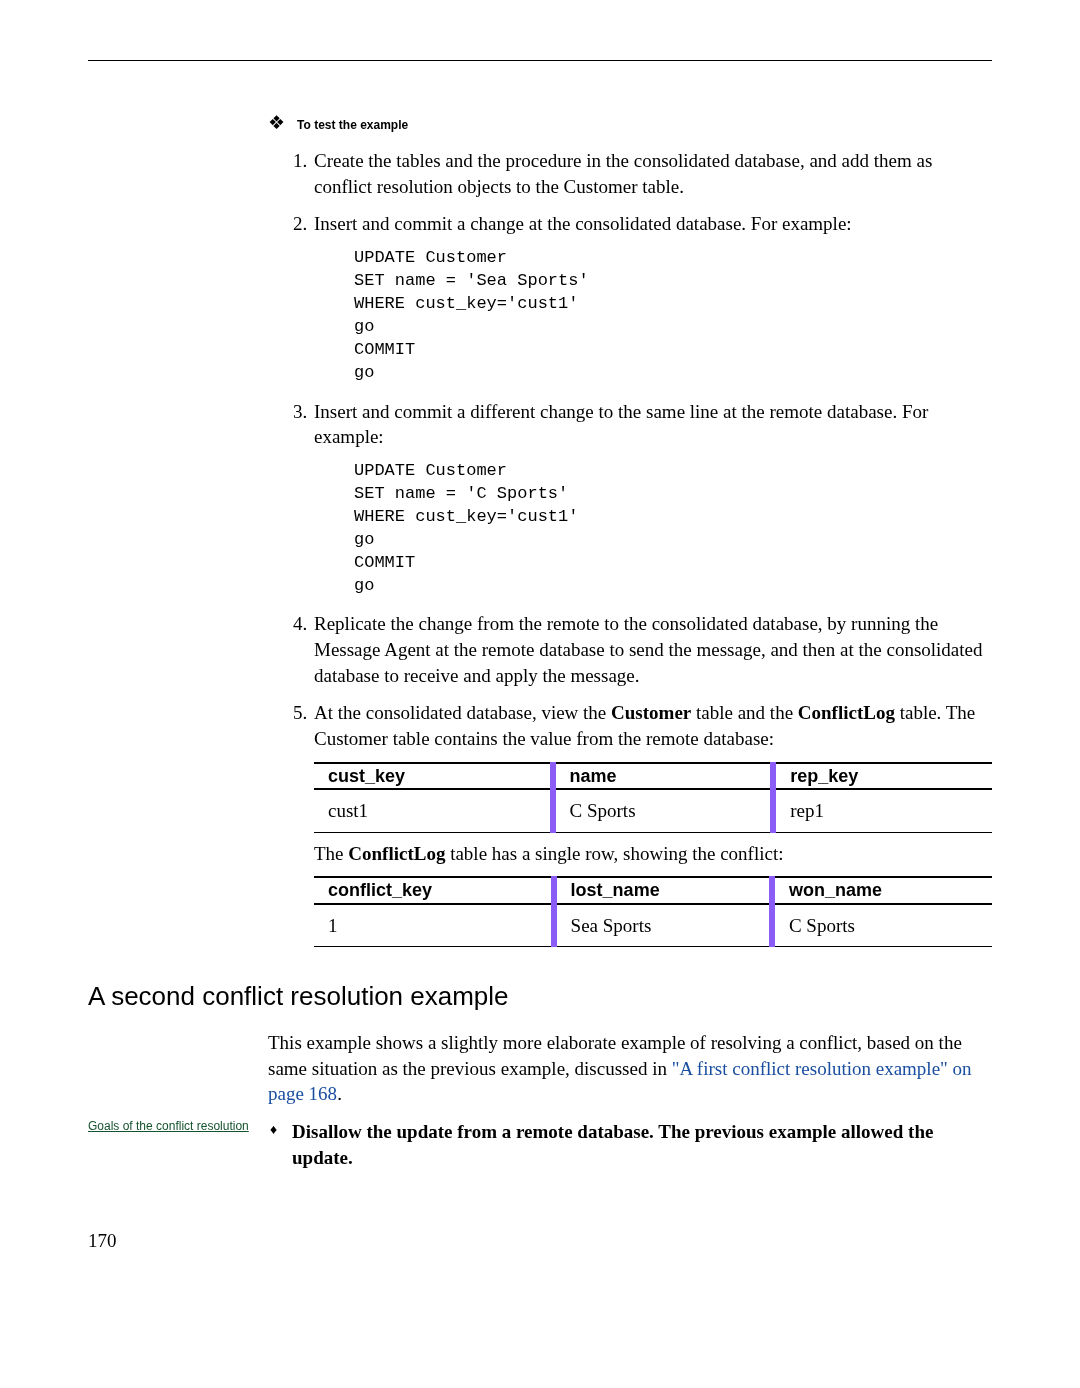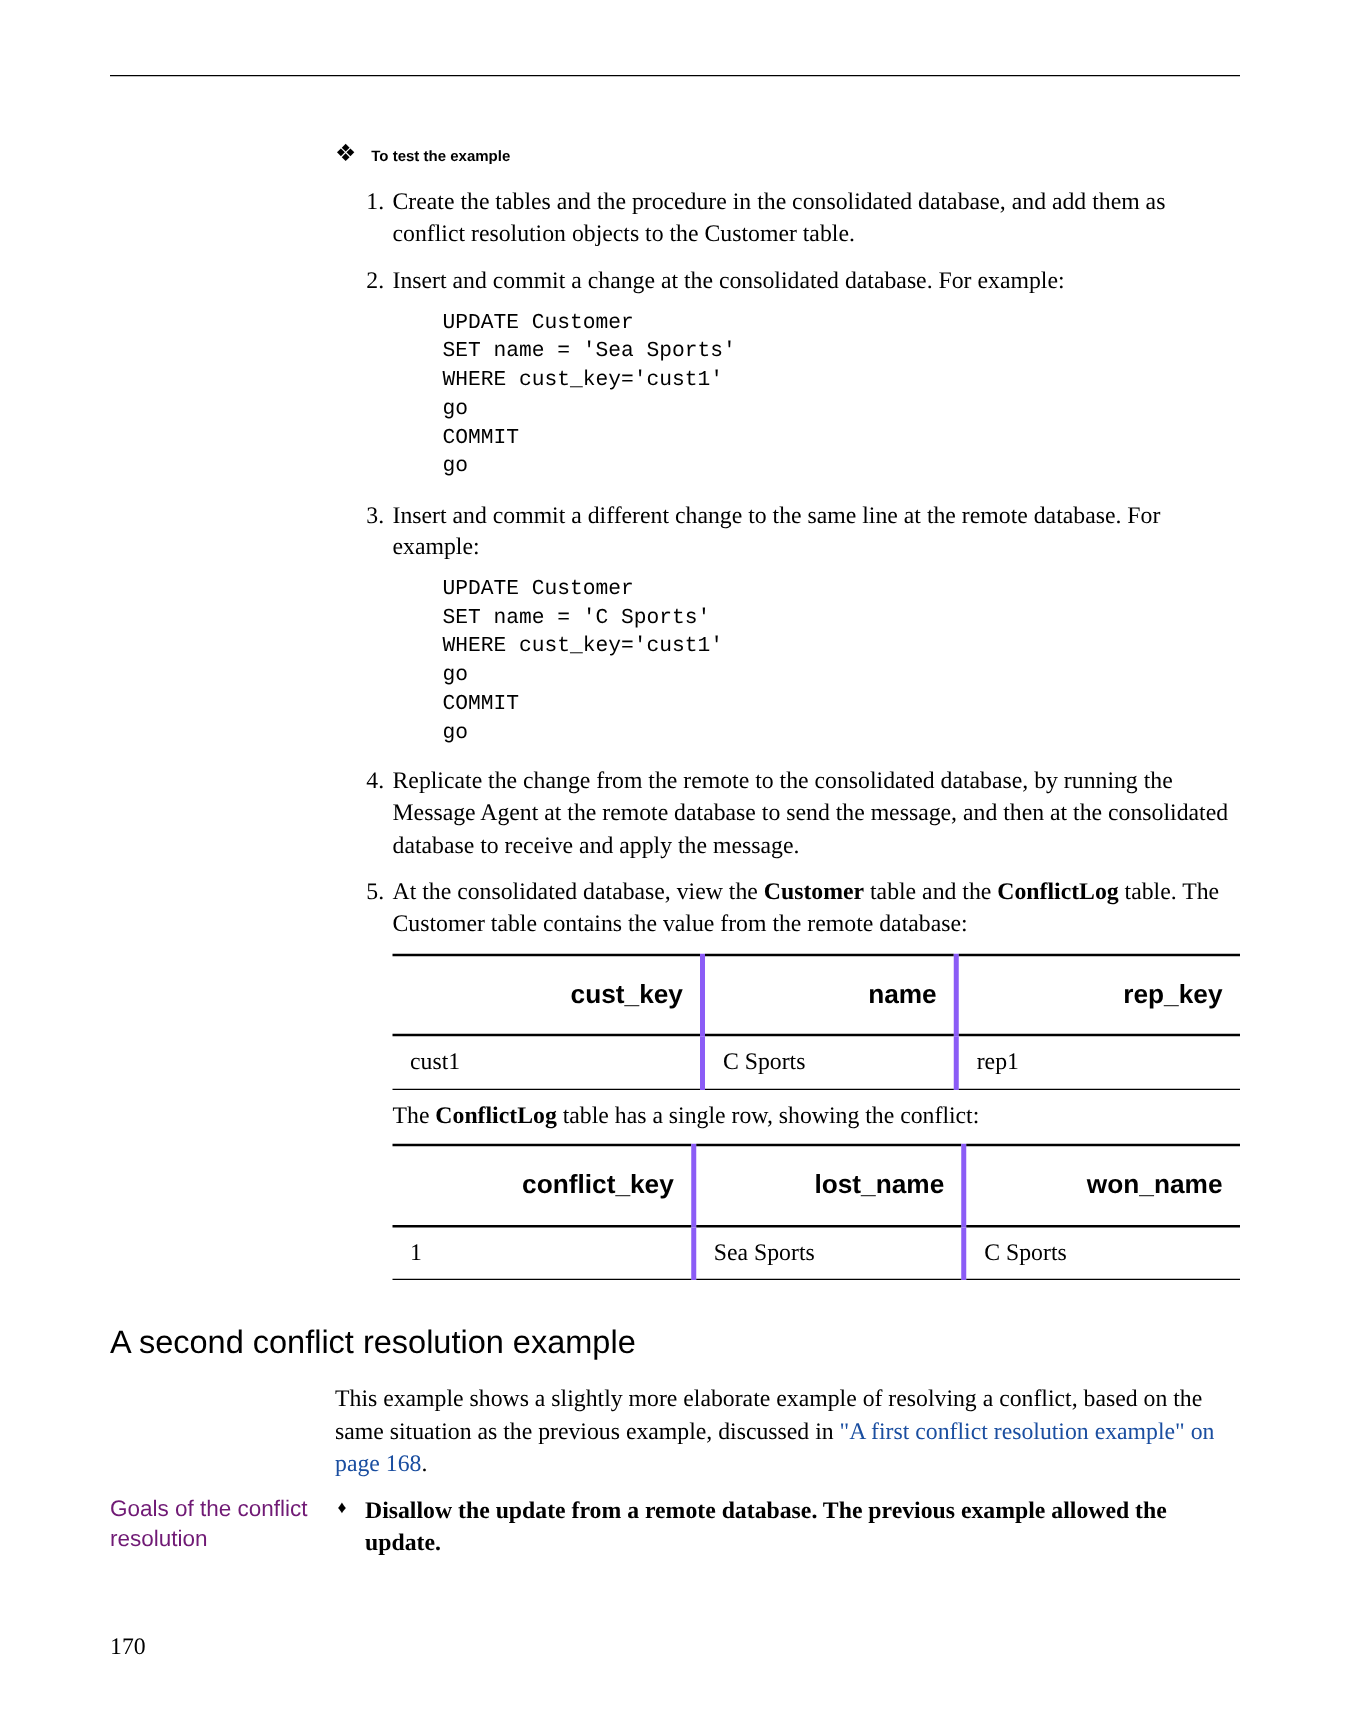--- a/index.html
+++ b/index.html
@@ -58,59 +58,60 @@
   }
   table.data {
     border-collapse: collapse;
     width: 100%;
     margin: 10px 0 8px 0;
     font-size: 19px;
   }
   table.data th {
     font-family: Arial, Helvetica, sans-serif;
     font-weight: bold;
-    font-size: 21px;
-    text-align: right;
-    padding: 17px 14px;
+    font-size: 18px;
+    text-align: left;
+    padding: 0 14px;
     border-top: 2px solid #000;
     border-bottom: 2px solid #000;
   }
   table.data td {
     font-family: "Times New Roman", Times, serif;
     padding: 8px 14px;
     border-bottom: 1px solid #000;
   }
   table.data th + th,
   table.data td + td {
-    border-left: 4px solid #8b5cf6;
+    border-left: 6px solid #8b5cf6;
   }
   .table-note {
     margin: 4px 0 6px 0;
     line-height: 1.35;
   }
   .section-heading {
     font-family: Arial, Helvetica, sans-serif;
     font-weight: normal;
     color: #000000;
     font-size: 26px;
     margin: 34px 0 18px 0;
   }
   .two-col {
     display: flex;
     align-items: flex-start;
   }
   .margin-note {
     width: 180px;
     flex: 0 0 180px;
     font-family: Arial, Helvetica, sans-serif;
-    font-size: 18px;
-    color: #701a75;
+    font-size: 12px;
+    color: #14532d;
     line-height: 1.3;
     padding-right: 16px;
     box-sizing: border-box;
+    text-decoration: underline;
   }
   .main-text {
     flex: 1;
     line-height: 1.35;
   }
   .para {
     margin: 0 0 12px 0;
     line-height: 1.35;
   }
   .link {

